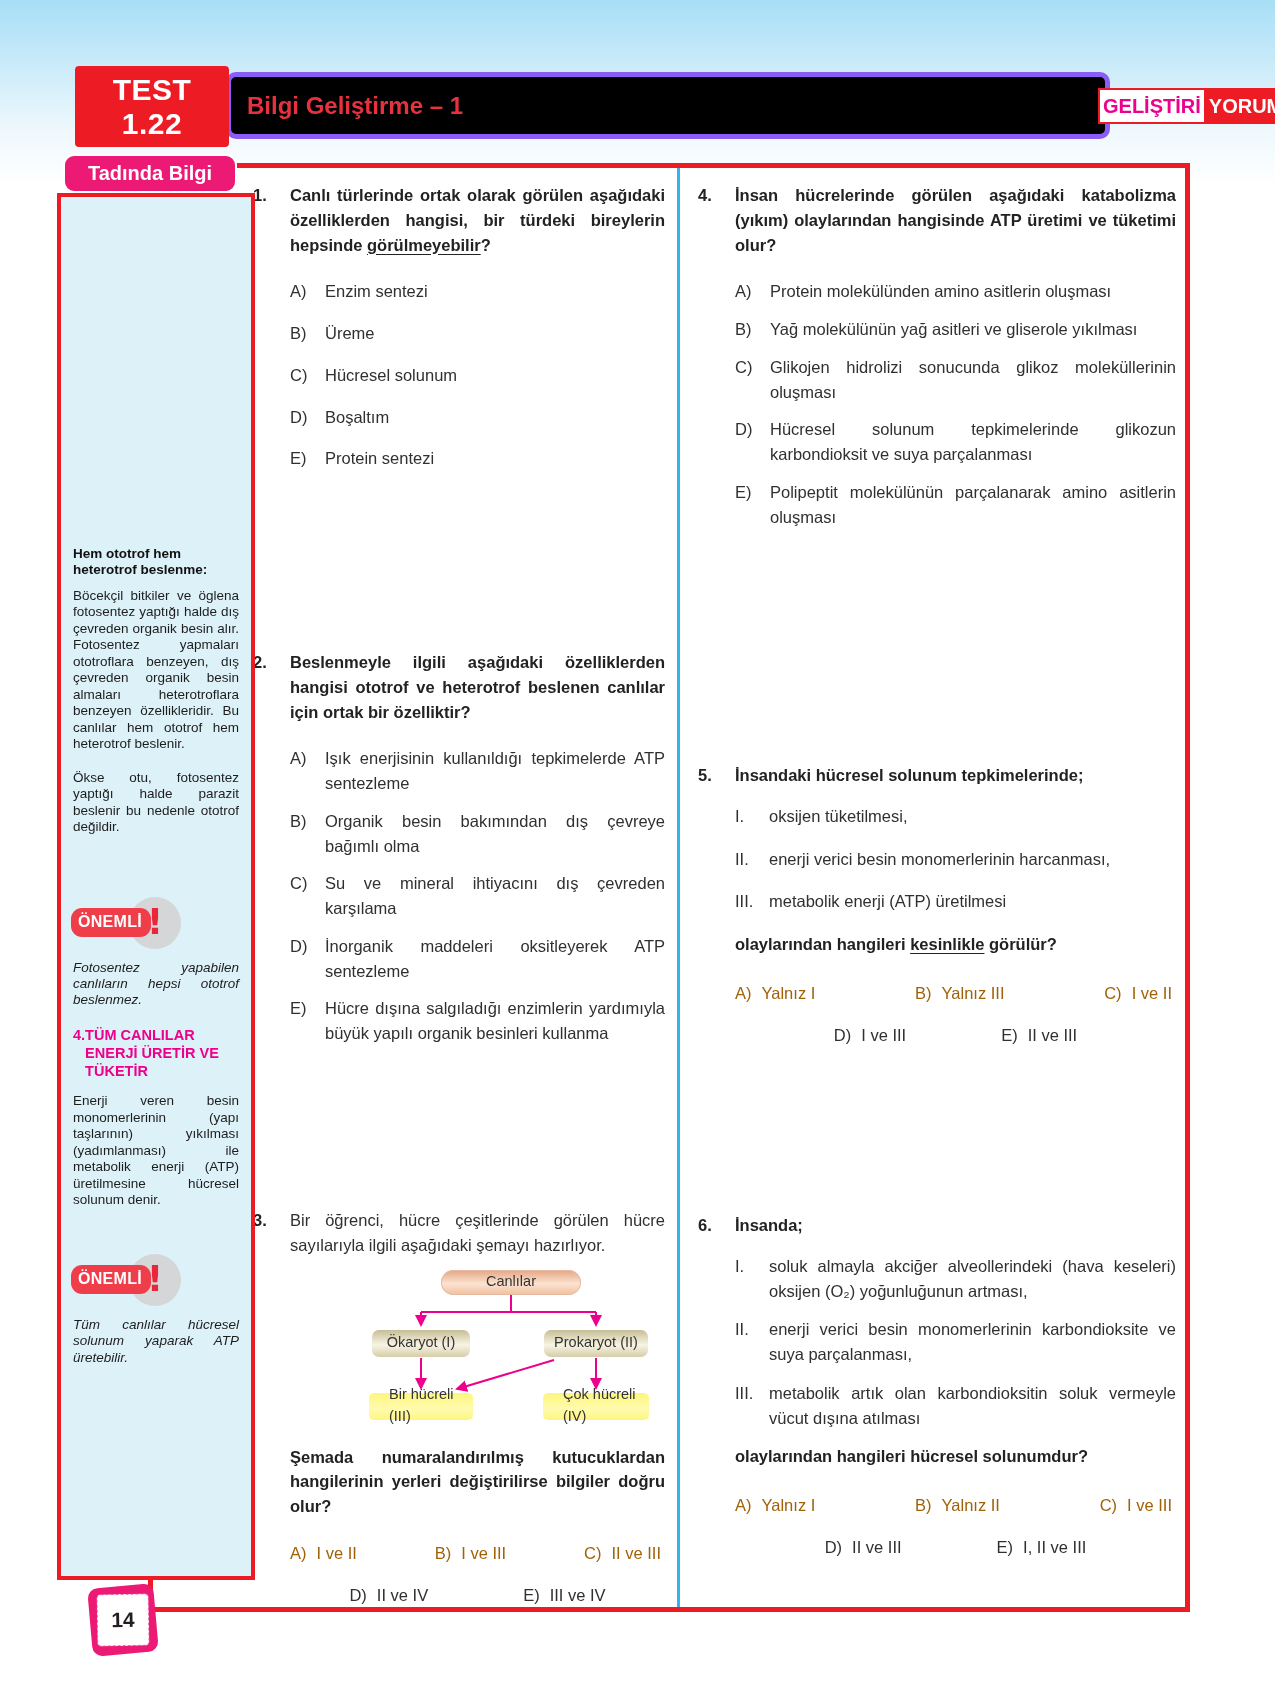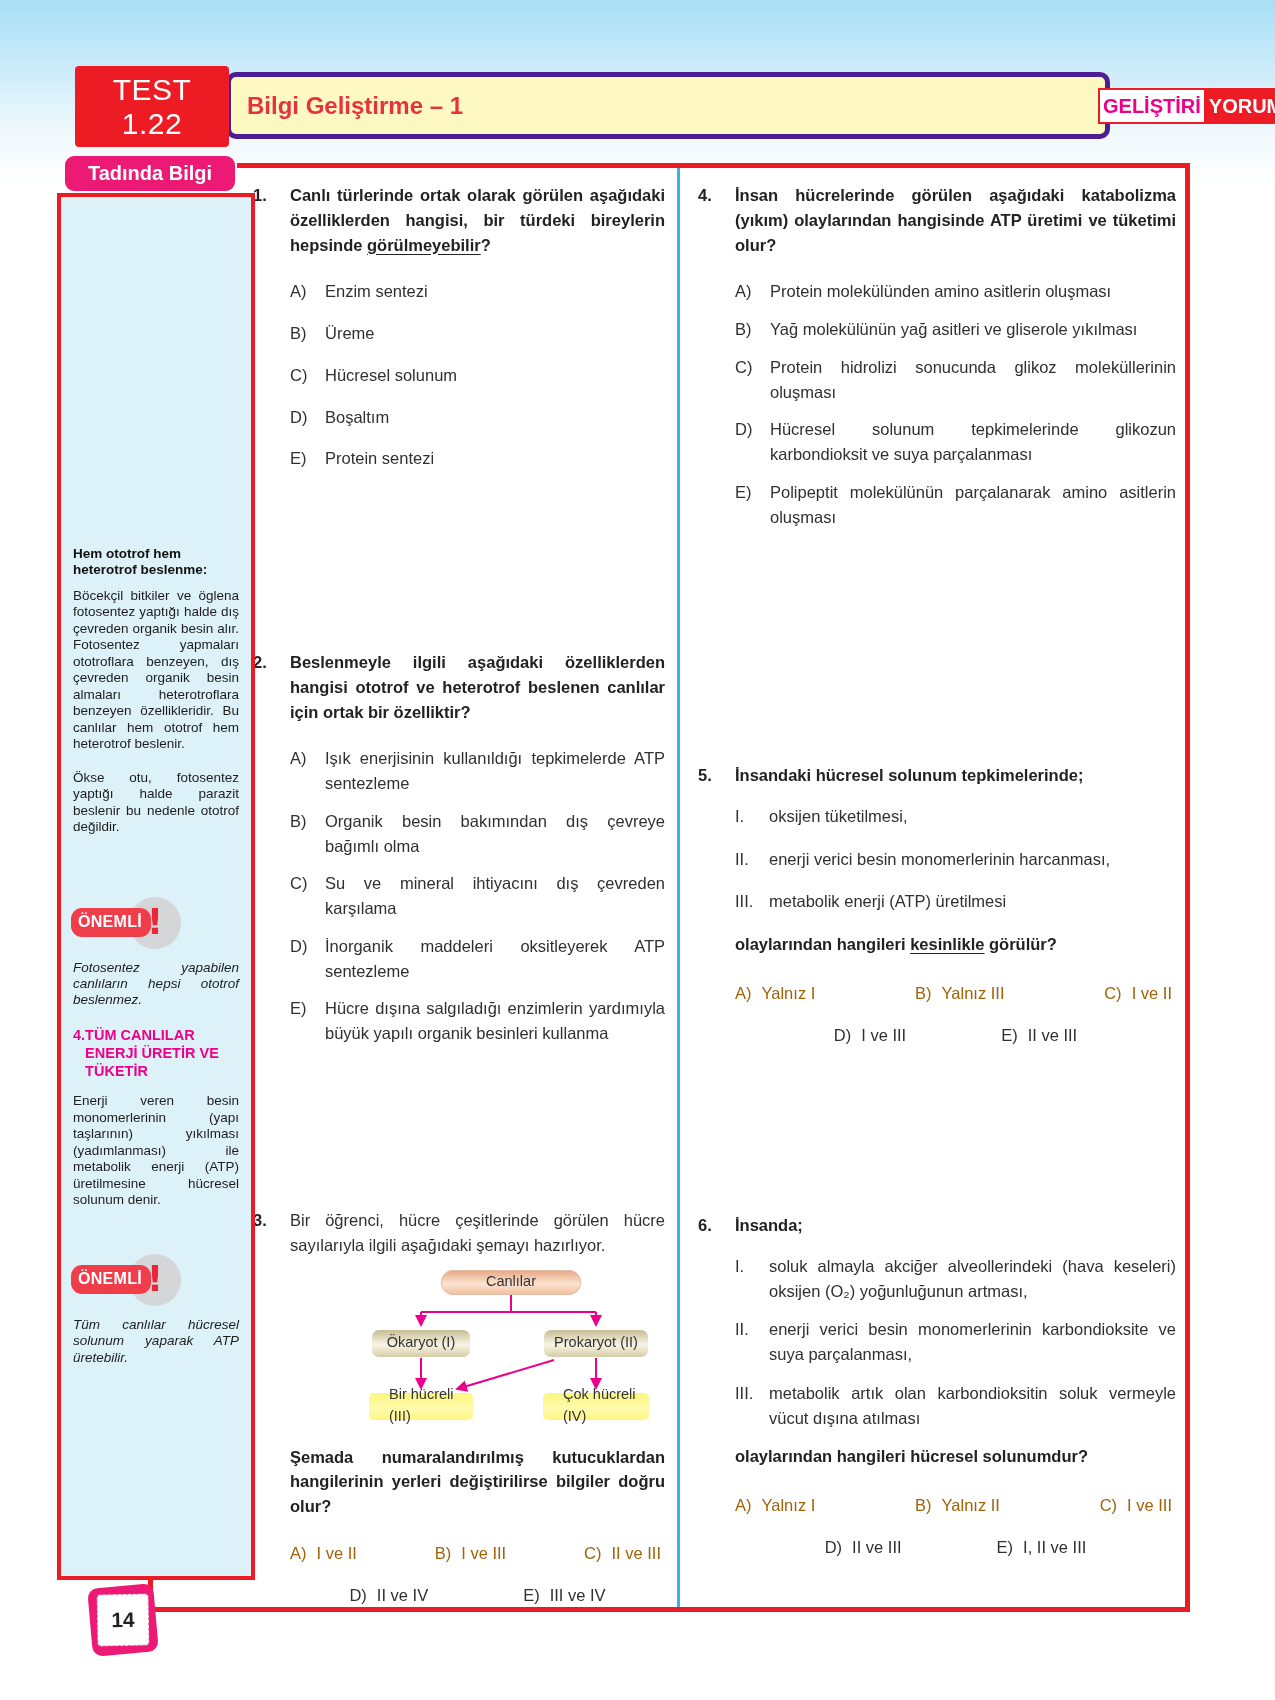--- a/index.html
+++ b/index.html
@@ -6,24 +6,24 @@
   html,body { width:1275px; height:1700px; }
   body {
     font-family:"Liberation Sans", sans-serif;
     background:linear-gradient(180deg,#a7def6 0%, #cdecfa 70px, #eef8fd 130px, #ffffff 185px);
     position:relative; overflow:hidden; color:#2c2c2c;
   }
 
   
   .test-badge{ position:absolute; left:75px; top:66px; width:154px; height:81px;
     background:#ed1c24; border-radius:4px; display:flex; flex-direction:column;
-    align-items:center; justify-content:center; color:#fff; font-weight:normal;
+    align-items:center; justify-content:center; color:#fff; font-weight:bold;
     font-size:30px; line-height:1.12; letter-spacing:.5px; z-index:6;}
   .title-bar{ position:absolute; left:226px; top:72px; width:884px; height:67px;
-    background:#fef9c3; border:5px solid #4c1d95; border-radius:10px;
+    background:#000000; border:5px solid #8b5cf6; border-radius:10px;
     display:flex; align-items:center; padding-left:16px; z-index:5;}
   .title-bar .t{ color:#e8313f; font-weight:bold; font-size:24px; }
   .brand{ position:absolute; left:1098px; top:88px; height:36px; display:flex;
     align-items:stretch; z-index:7; border:2px solid #ed1c24; background:#ed1c24; }
   .brand .gel{ background:#fff; color:#ec008c; font-weight:bold; font-size:20px;
     display:flex; align-items:center; padding:0 3px; }
   .brand .yor{ background:#ed1c24; color:#fff; font-weight:bold; font-size:20px;
     display:flex; align-items:center; padding:0 5px; }
 
   
@@ -209,21 +209,21 @@
       <div class="option">
           <span class="let">A)</span>
           <span class="txt">Protein molekülünden amino asitlerin oluşması</span>
         </div>
       <div class="option">
           <span class="let">B)</span>
           <span class="txt">Yağ molekülünün yağ asitleri ve gliserole yıkılması</span>
         </div>
       <div class="option">
           <span class="let">C)</span>
-          <span class="txt">Protein hidrolizi sonucunda glikoz moleküllerinin oluşması</span>
+          <span class="txt">Glikojen hidrolizi sonucunda glikoz moleküllerinin oluşması</span>
         </div>
       <div class="option">
           <span class="let">D)</span>
           <span class="txt">Hücresel solunum tepkimelerinde glikozun karbondioksit ve suya parçalanması</span>
         </div>
       <div class="option">
           <span class="let">E)</span>
           <span class="txt">Polipeptit molekülünün parçalanarak amino asitlerin oluşması</span>
         </div>
     </div>

